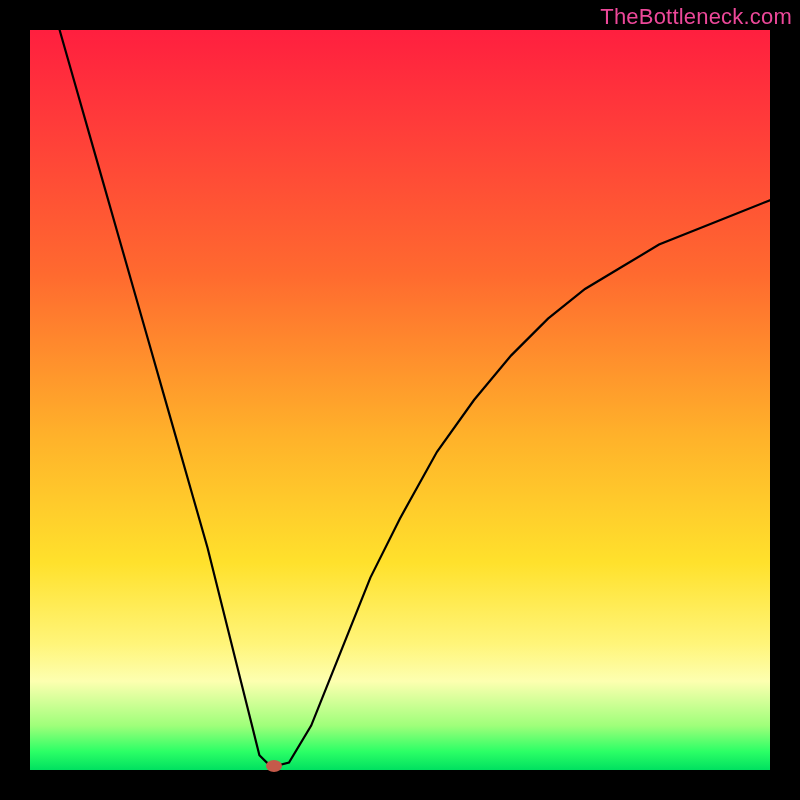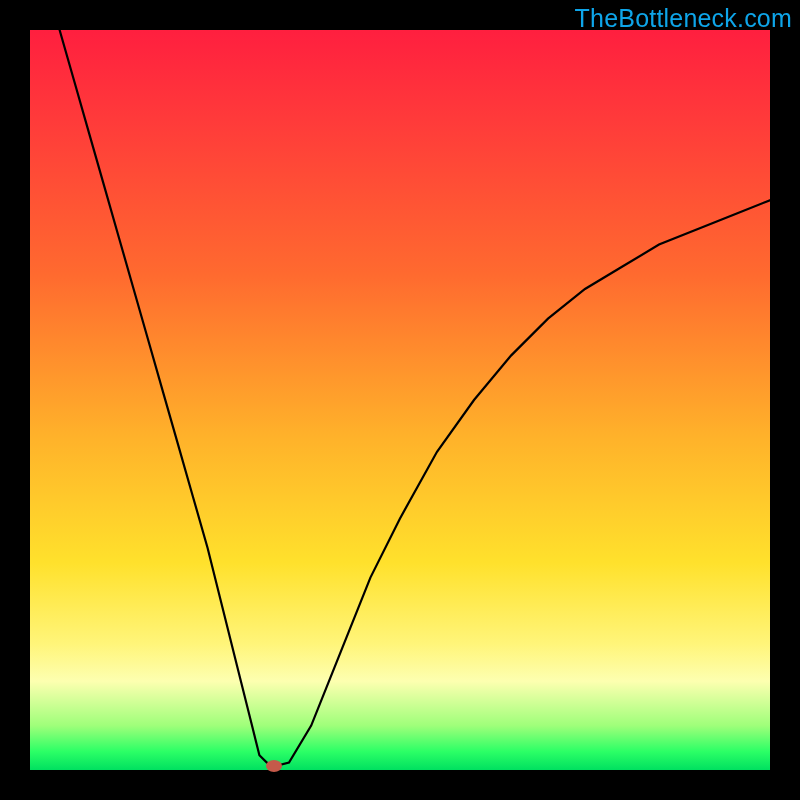--- a/index.html
+++ b/index.html
@@ -41,22 +41,22 @@
     position: absolute;
     left: 0;
     top: 0;
     width: 740px;
     height: 740px;
   }
   .watermark {
     position: absolute;
     top: 4px;
     right: 8px;
-    color: #0ea5e9;
-    font-size: 25px;
+    color: #ec4899;
+    font-size: 22px;
     font-weight: 500;
     letter-spacing: 0.2px;
     user-select: none;
   }
   .marker {
     position: absolute;
     width: 16px;
     height: 12px;
     border-radius: 50%;
     background: #c55a4a; 

